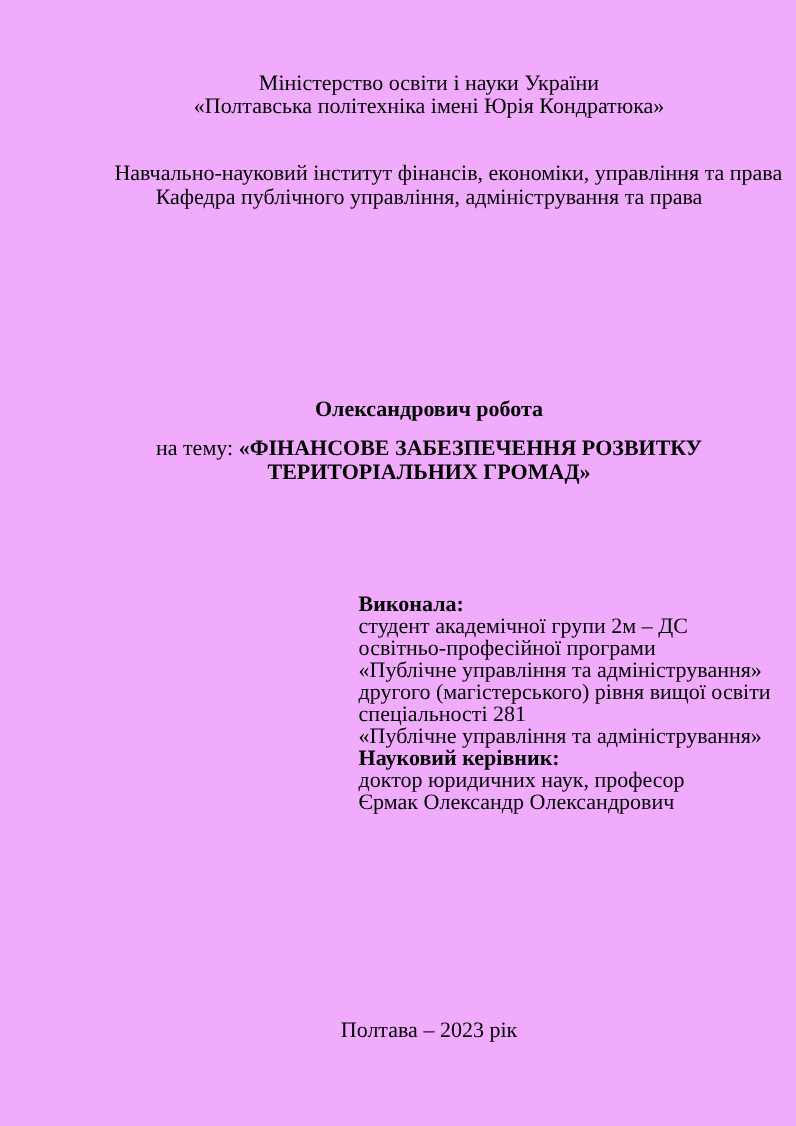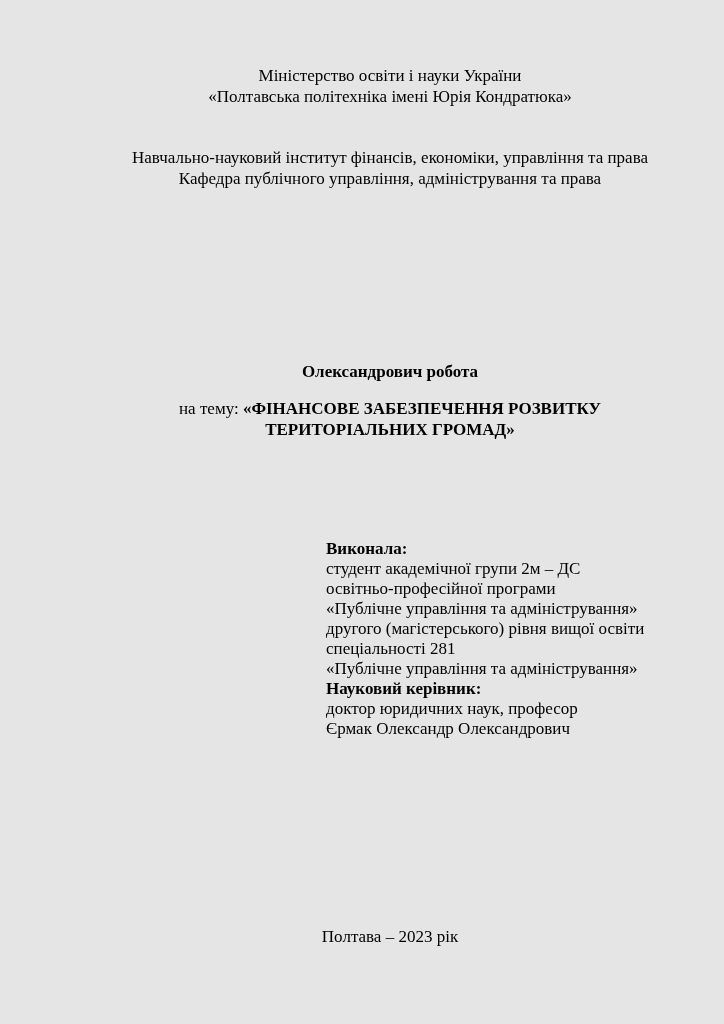--- a/index.html
+++ b/index.html
@@ -4,23 +4,23 @@
 <style>
   html, body {
     margin: 0;
     padding: 0;
     background: #ffffff;
   }
   .page {
     position: relative;
     width: 724px;
     height: 1024px;
-    background: #e5e5e5;
+    background: #f0abfc;
     font-family: "Liberation Serif", "DejaVu Serif", serif;
-    font-size: 17px;
+    font-size: 20px;
     line-height: 20.5px;
     color: #000000;
     overflow: hidden;
   }
   
   .centered-block {
     position: absolute;
     left: 104px;
     width: 572px;
     text-align: center;

